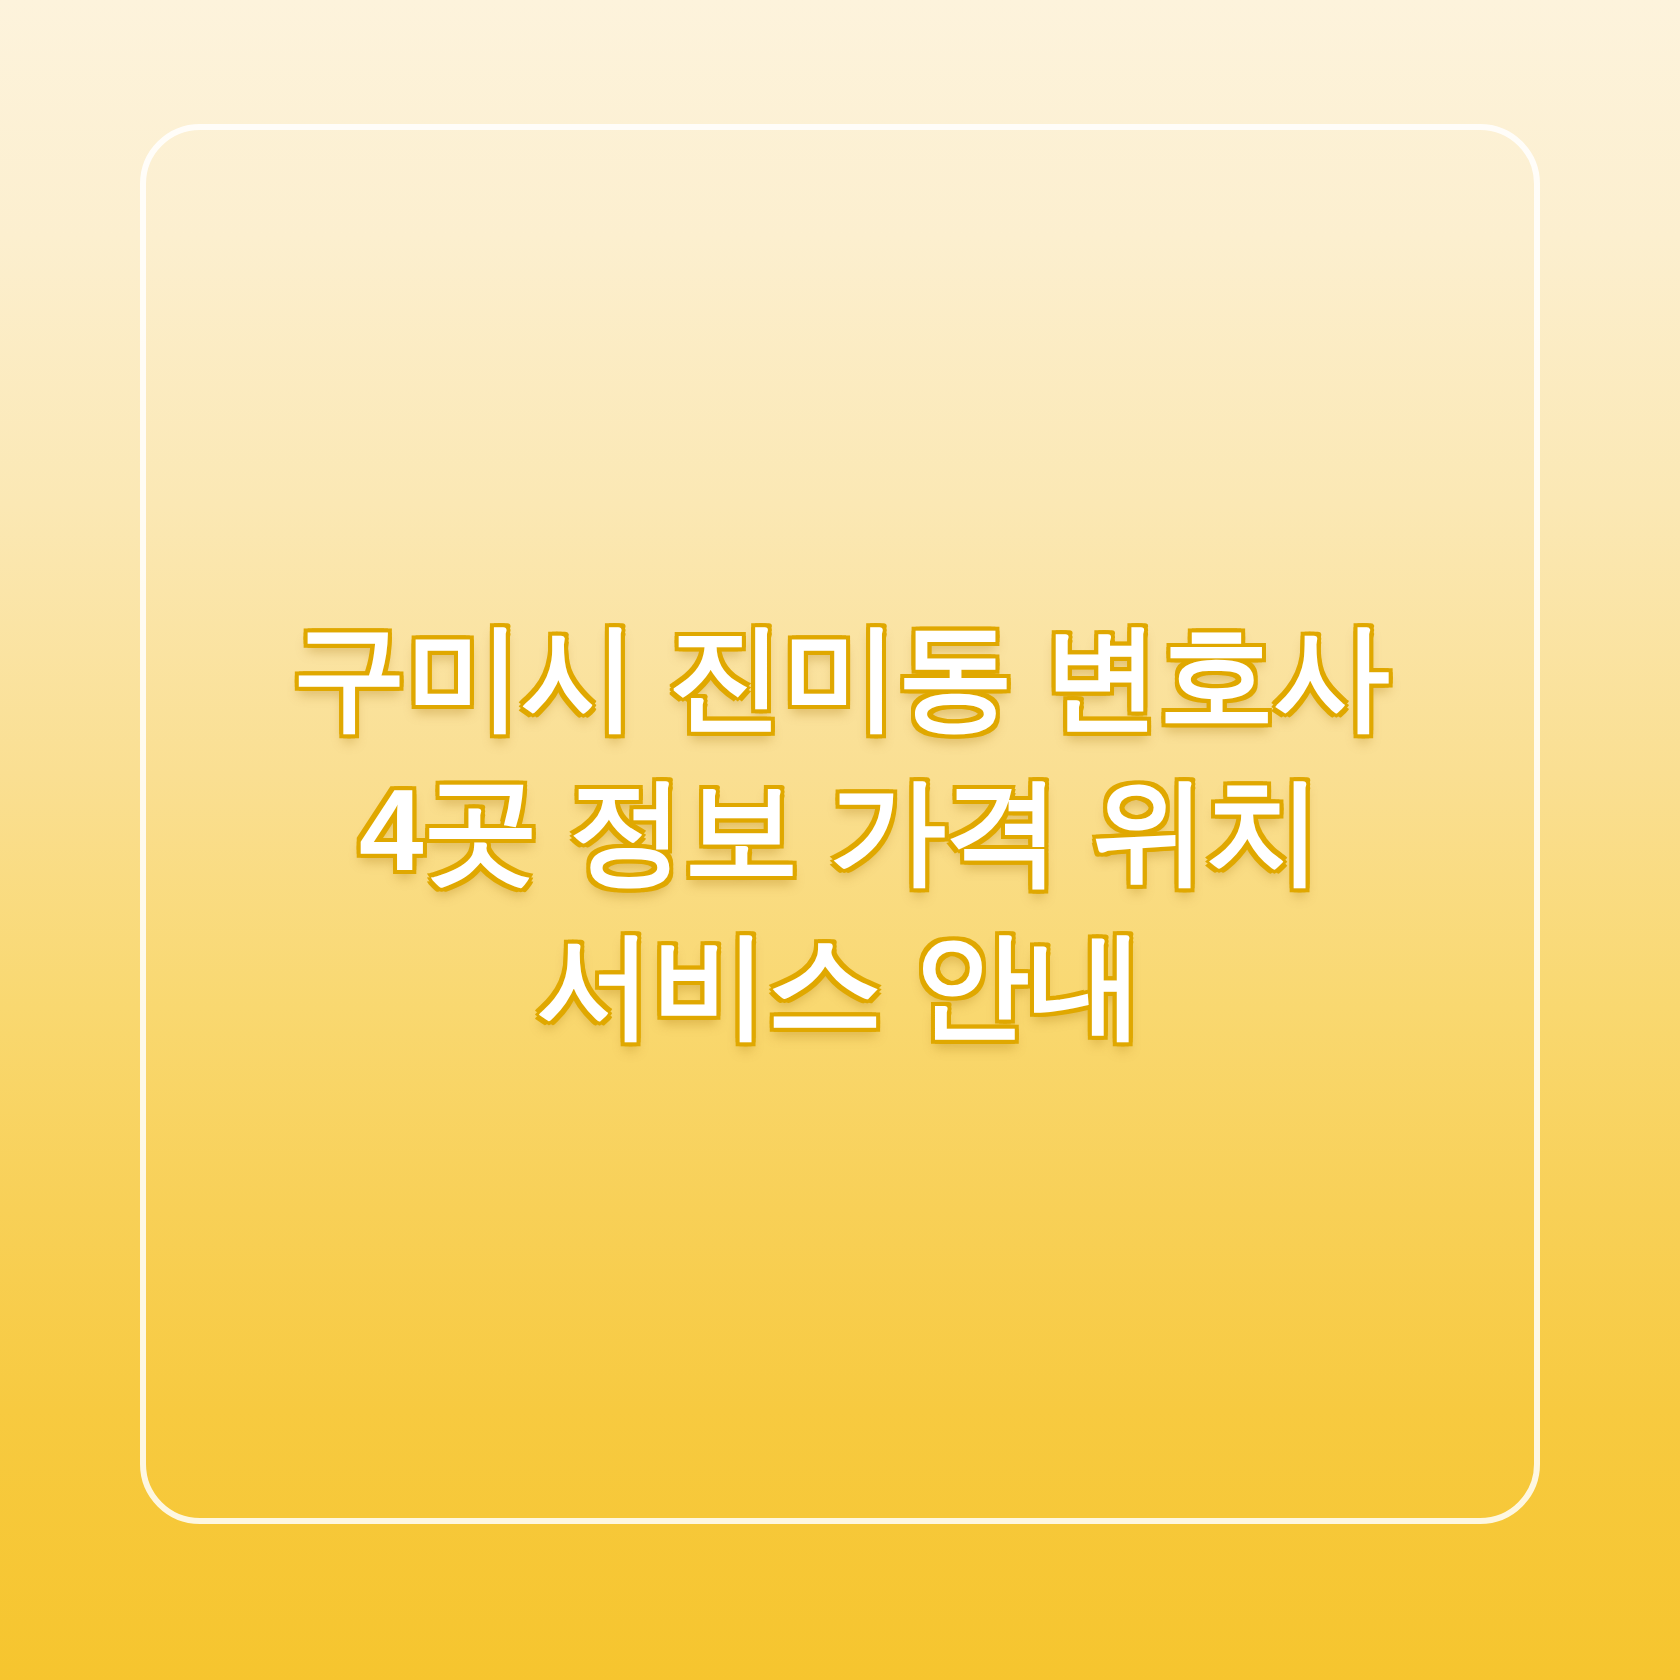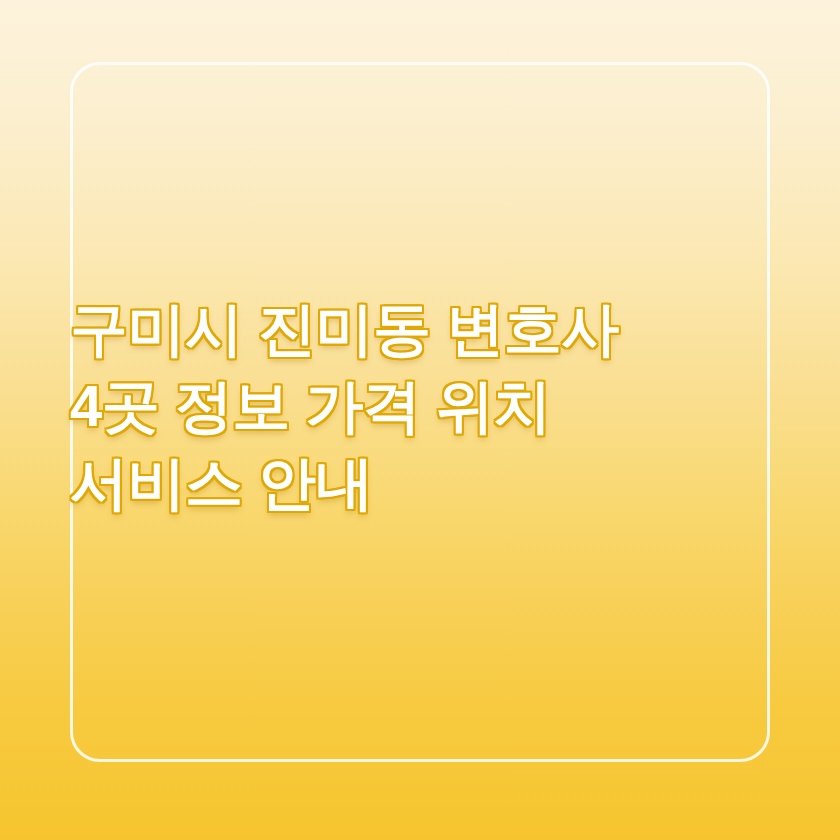--- a/index.html
+++ b/index.html
@@ -33,23 +33,23 @@
     top: 62px;
     width: 700px;
     height: 700px;
     box-sizing: border-box;
     border: 3px solid rgba(255, 255, 255, 0.85);
     border-radius: 30px;
   }
   .title-block {
     position: absolute;
     left: 70px;
-    top: 290px;
+    top: 300px;
     width: 700px;
-    text-align: left;
+    text-align: center;
     color: #FFFFFF;
     font-size: 58px;
     font-weight: bold;
     line-height: 1.33;
     letter-spacing: -0.5px;
     text-shadow:
        2px 0 0 #E0A800,
       -2px 0 0 #E0A800,
        0 2px 0 #E0A800,
        0 -2px 0 #E0A800,

